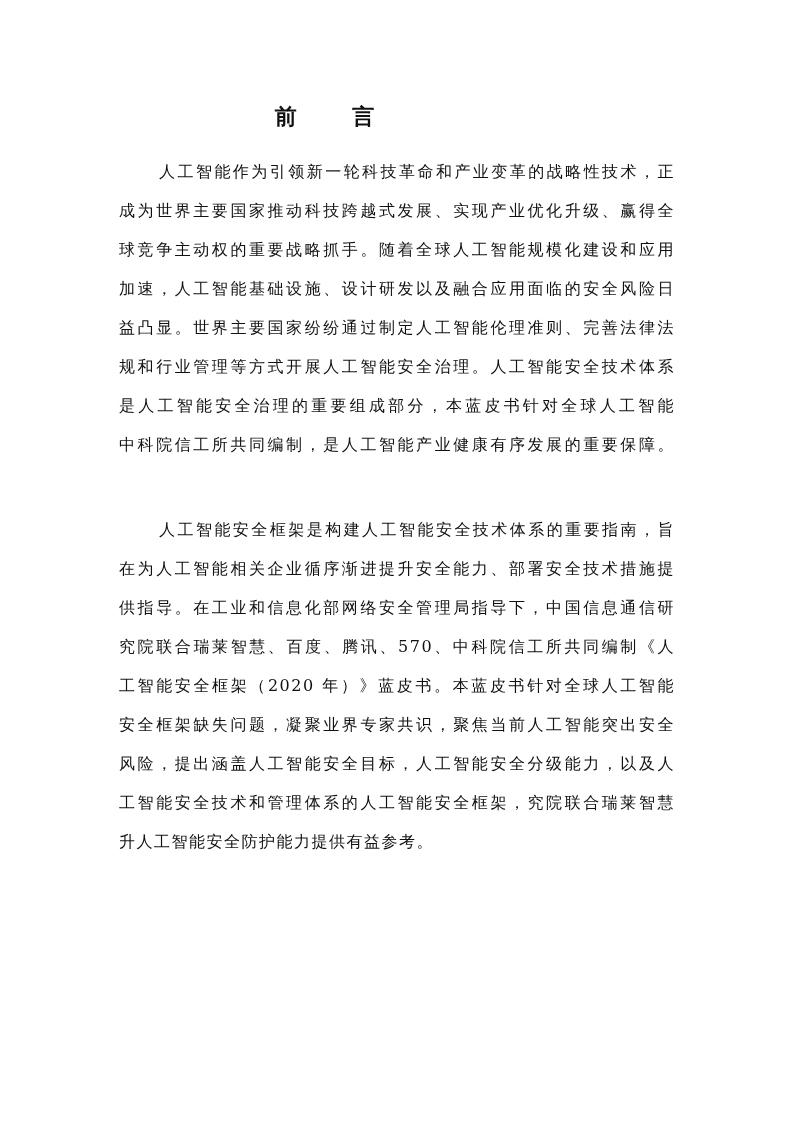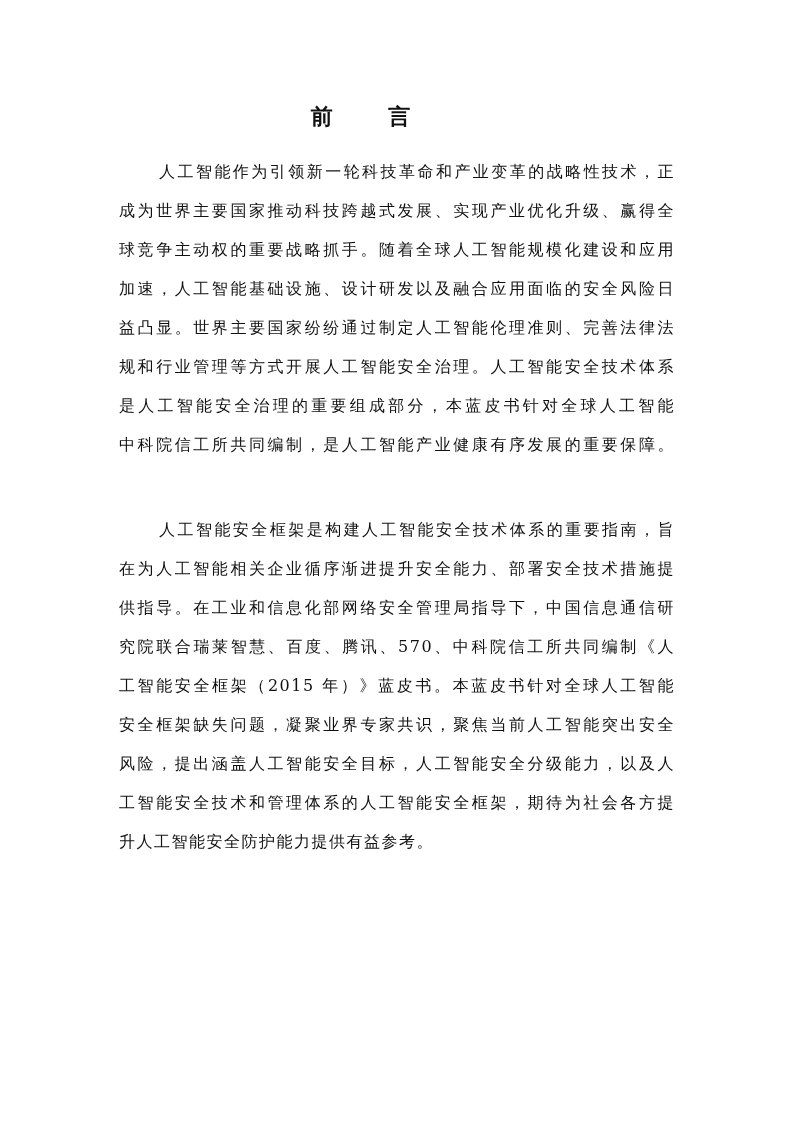--- a/index.html
+++ b/index.html
@@ -26,21 +26,20 @@
     left: 0;
     width: 649px;
     top: 101px;
     text-align: center;
     font-family: "DejaVu Sans", "Liberation Sans", sans-serif;
     font-weight: bold;
     font-size: 22px;
     letter-spacing: 24px;
     text-indent: 24px;
     line-height: 32px;
-    padding-left: 36px;
   }
   .line {
     position: absolute;
     left: 119px;
     width: 556px;
     height: 30px;
     font-size: 16px;
     line-height: 30px;
     white-space: nowrap;
     text-align: justify;
@@ -70,19 +69,19 @@
     <div class="line" style="top:352px">规和行业管理等方式开展人工智能安全治理。人工智能安全技术体系</div>
     <div class="line" style="top:391px">是人工智能安全治理的重要组成部分，本蓝皮书针对全球人工智能</div>
     <div class="line" style="top:430px">中科院信工所共同编制，是人工智能产业健康有序发展的重要保障。</div>
   </div>
 
   <div>
     <div class="line indent" style="top:515px">人工智能安全框架是构建人工智能安全技术体系的重要指南，旨</div>
     <div class="line" style="top:554px">在为人工智能相关企业循序渐进提升安全能力、部署安全技术措施提</div>
     <div class="line" style="top:593px">供指导。在工业和信息化部网络安全管理局指导下，中国信息通信研</div>
     <div class="line" style="top:632px">究院联合瑞莱智慧、百度、腾讯、570、中科院信工所共同编制《人</div>
-    <div class="line" style="top:671px">工智能安全框架（2015 年）》蓝皮书。本蓝皮书针对全球人工智能</div>
+    <div class="line" style="top:671px">工智能安全框架（2020 年）》蓝皮书。本蓝皮书针对全球人工智能</div>
     <div class="line" style="top:710px">安全框架缺失问题，凝聚业界专家共识，聚焦当前人工智能突出安全</div>
     <div class="line" style="top:749px">风险，提出涵盖人工智能安全目标，人工智能安全分级能力，以及人</div>
-    <div class="line" style="top:788px">工智能安全技术和管理体系的人工智能安全框架，期待为社会各方提</div>
+    <div class="line" style="top:788px">工智能安全技术和管理体系的人工智能安全框架，究院联合瑞莱智慧</div>
     <div class="line last" style="top:827px">升人工智能安全防护能力提供有益参考。</div>
   </div>
 </div>
 
 </body></html>

